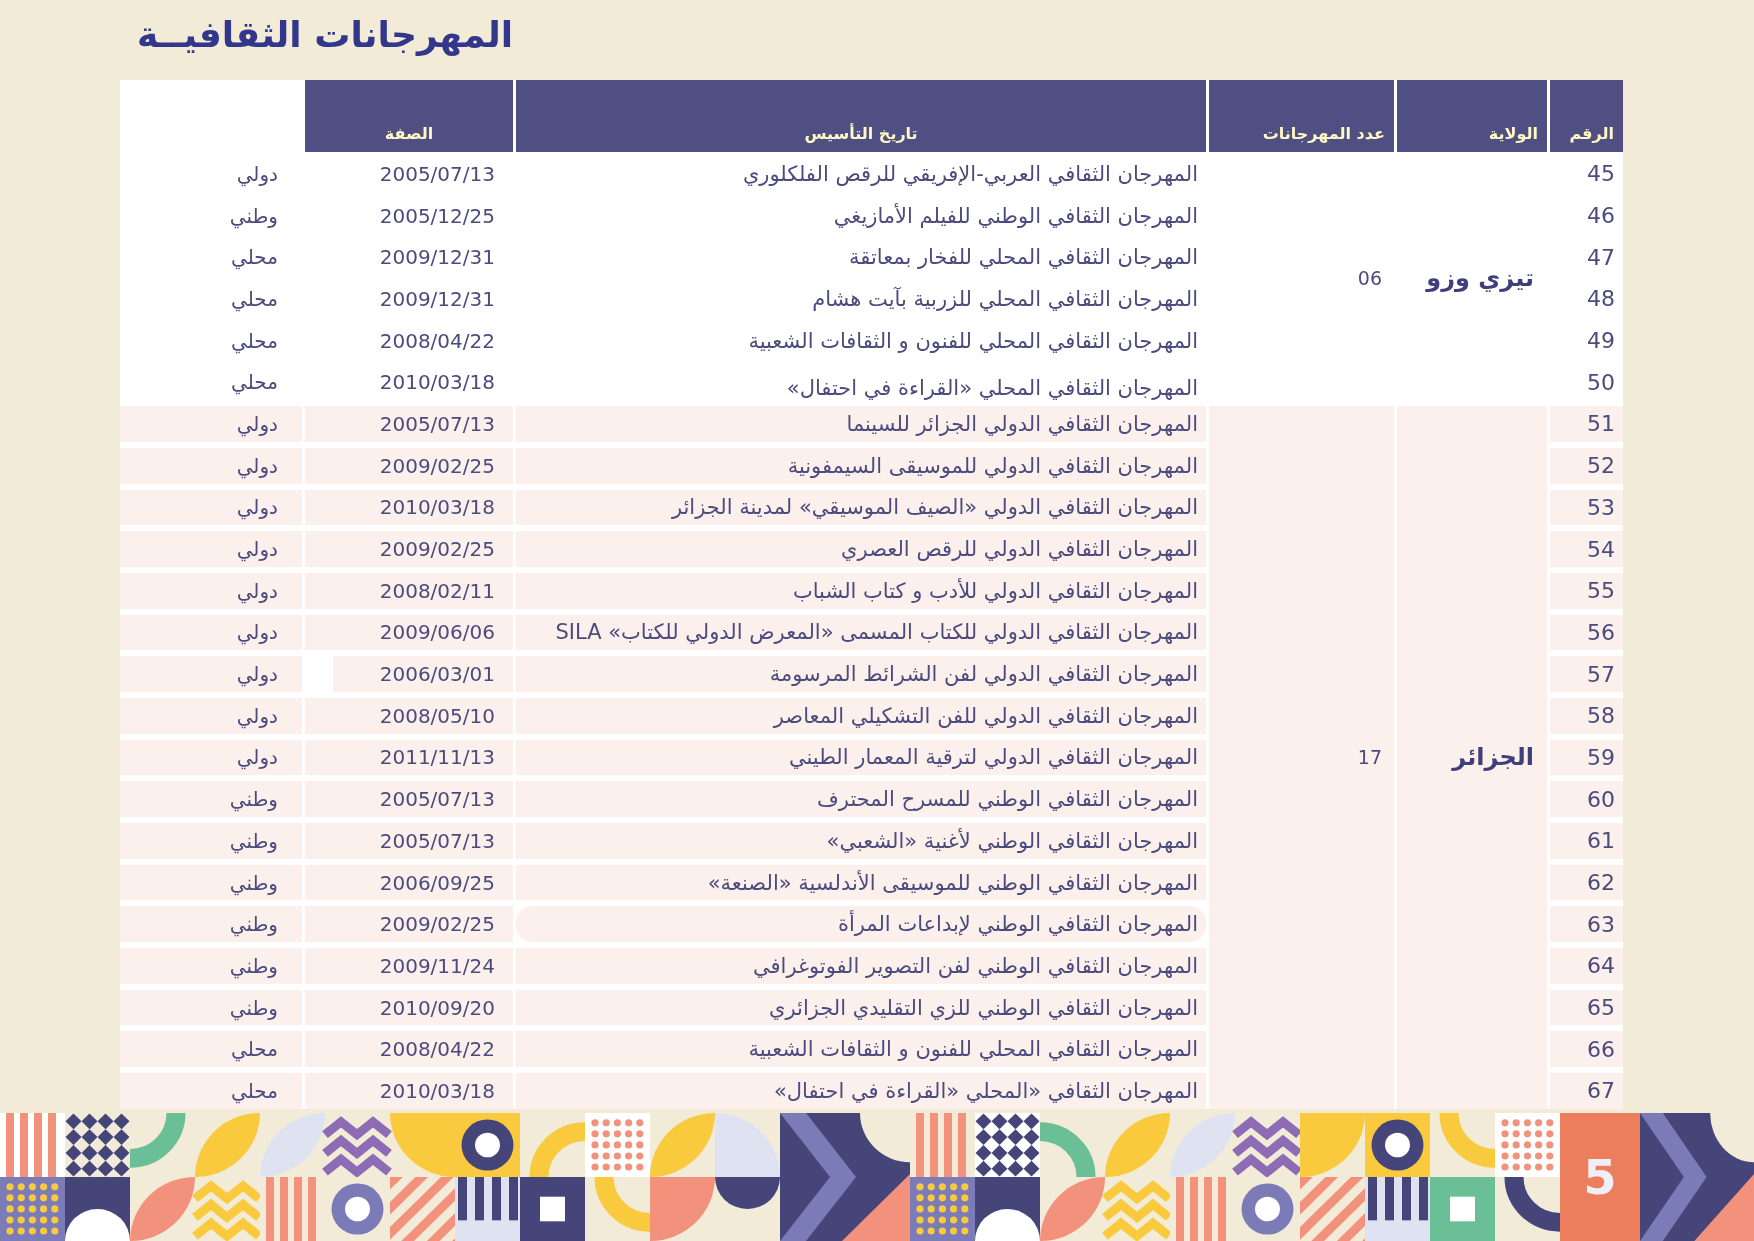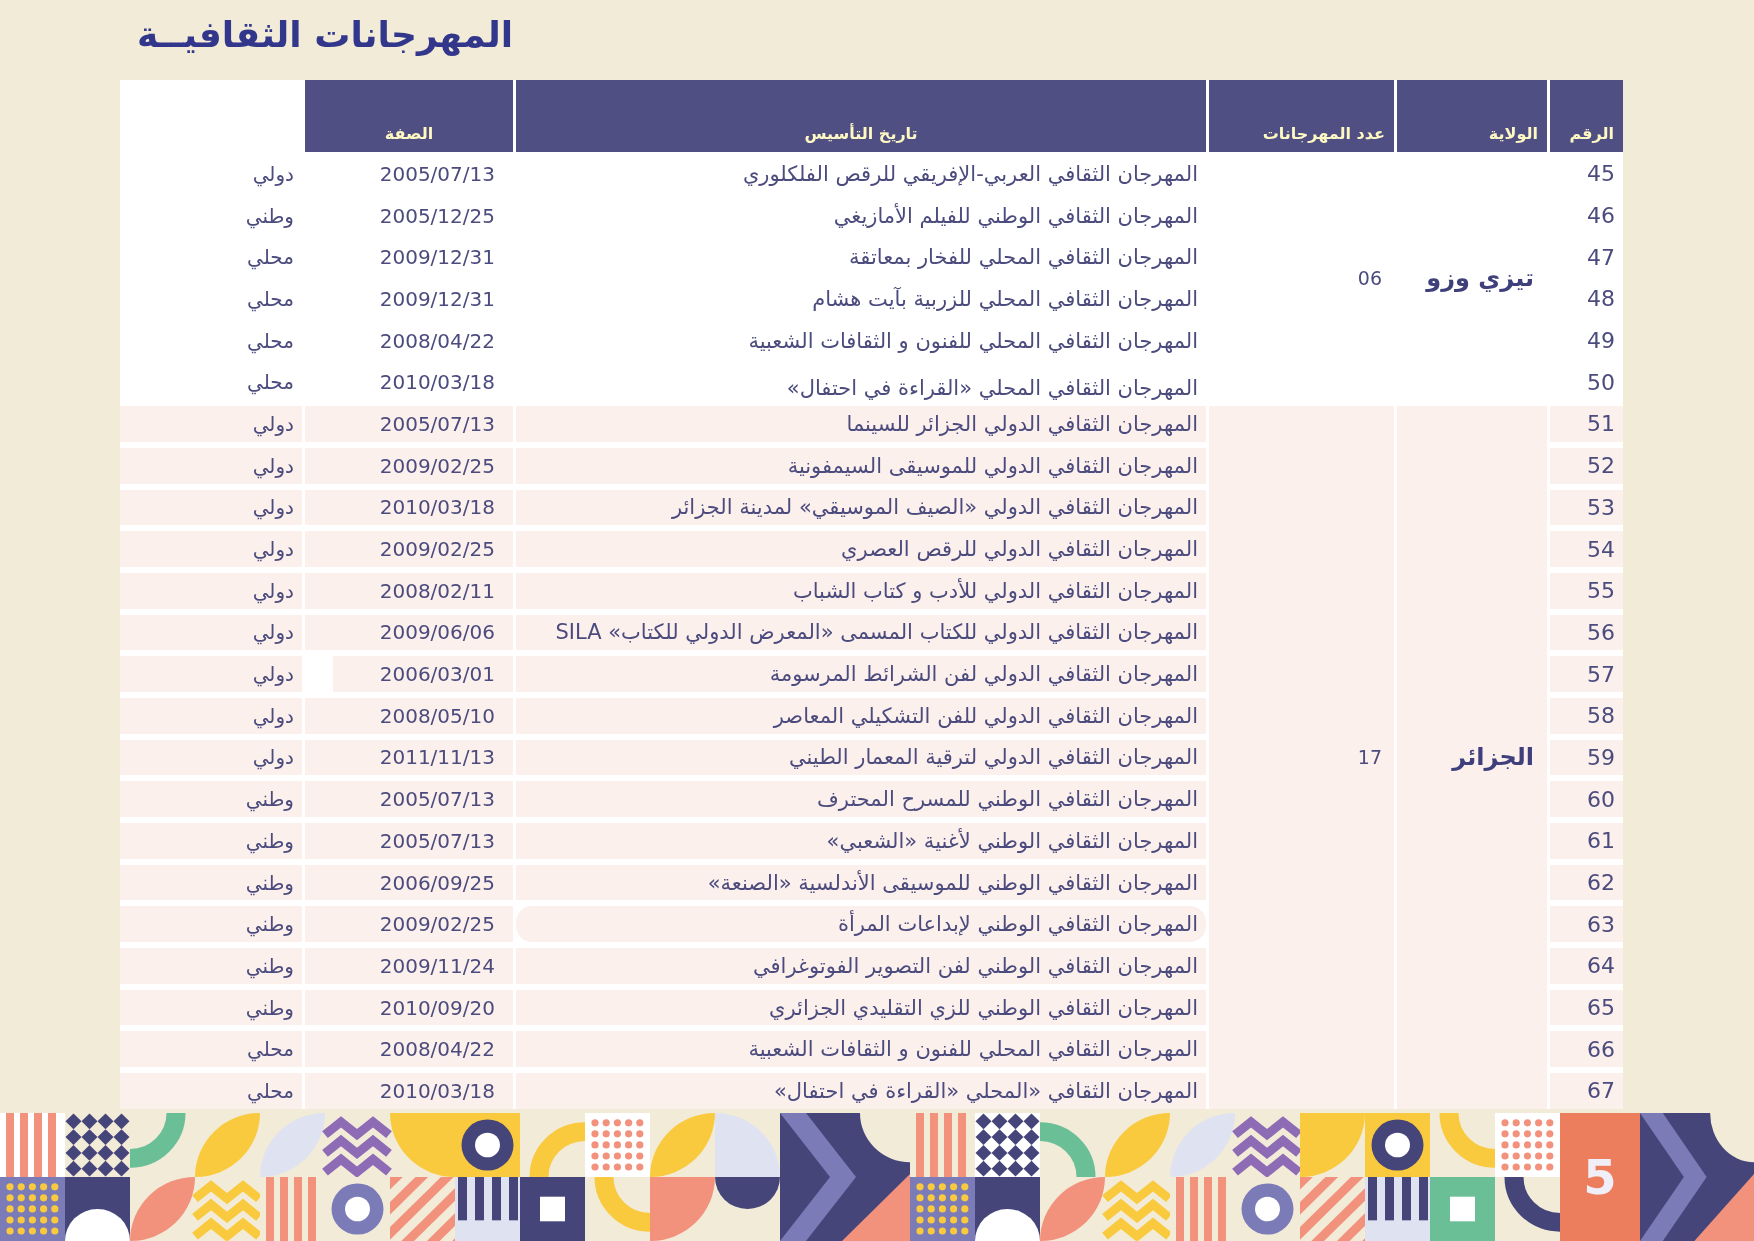--- a/index.html
+++ b/index.html
@@ -36,21 +36,21 @@
   .cell{
     display:flex;align-items:center;justify-content:flex-start;
     padding:0 10px;box-sizing:border-box;
     color:#4b4b7e;font-size:21px;background:transparent;
     white-space:nowrap;overflow:hidden;
   }
   .group.pink .cell{background:#fcf0ed;}
   .cell.num{font-size:22px;padding:0 8px;}
   .cell.name{font-size:21px;padding:0 8px;}
   .cell.date{font-size:20px;padding:0 18px;}
-  .cell.type{font-size:20px;padding:0 8px;}
+  .cell.type{font-size:20px;padding:0 24px;}
   .cell.wilaya{font-size:24px;font-weight:bold;color:#3f3f7b;padding:0 13px;}
   .cell.count{font-size:19px;padding:0 12px;}
   .footer-band{position:absolute;left:0;top:1113px;width:1754px;height:128px;}
 </style>
 </head>
 <body>
 
 <h1 class="title">المهرجانات الثقافيــة</h1>
 
 <div class="table-wrap">

